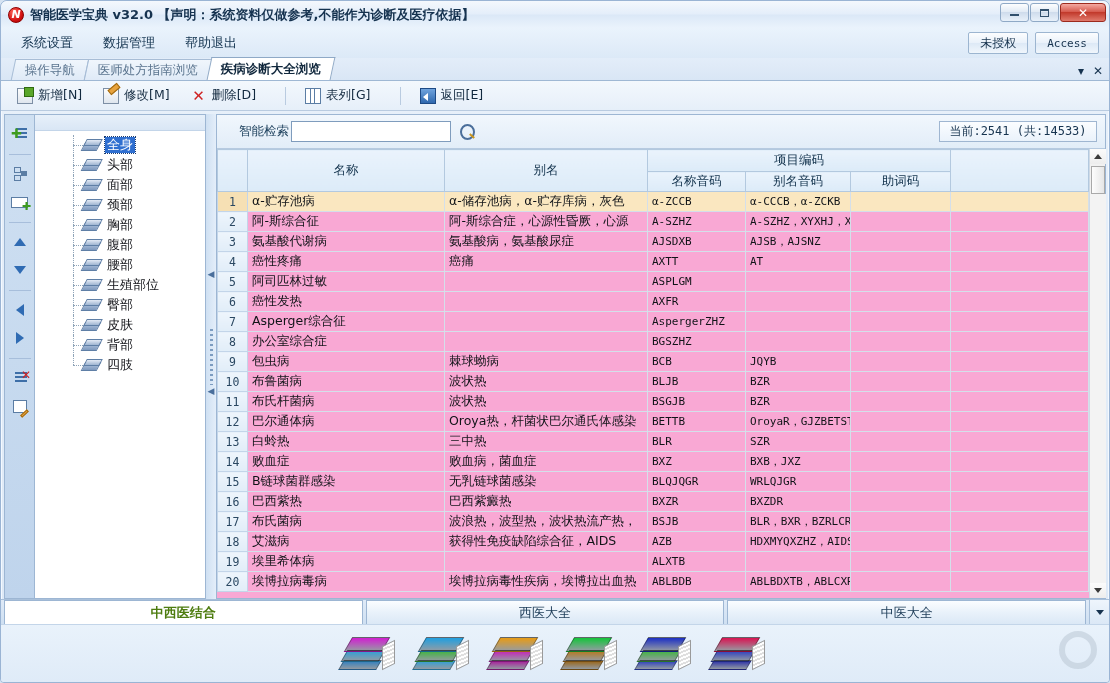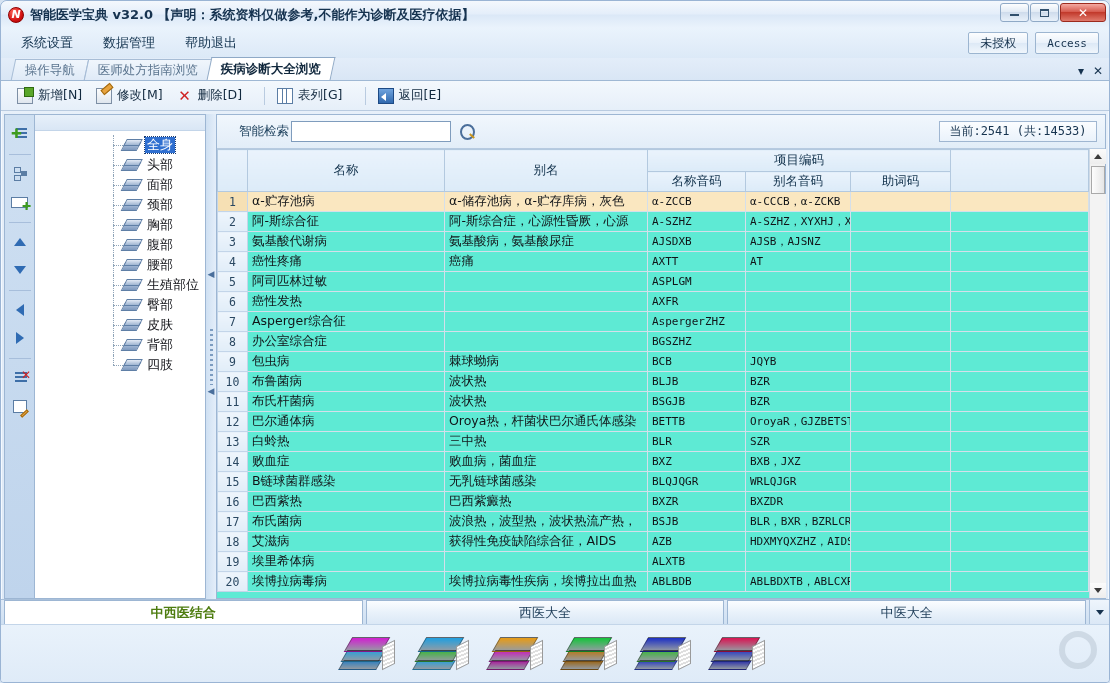--- a/index.html
+++ b/index.html
@@ -96,21 +96,21 @@
     background: #ffffff; color:#11283d; font-weight: bold; height: 23px;
     border-color:#8fa9c6; z-index: 3; position: relative;
   }
   #tab-right { position:absolute; right: 6px; bottom: 3px; display:flex; gap:9px; align-items:center; }
   .tabctl { font-size: 12px; color:#16334f; line-height:1; }
 
   
   #toolbar {
     height: 30px; flex: 0 0 30px;
     background: linear-gradient(180deg,#f3f8fd 0%,#e6eff9 100%);
-    display:flex; align-items:center; padding-left: 14px; gap: 0;
+    display:flex; align-items:center; padding-left: 14px; gap: 7px;
     border-bottom: 1px solid #b9cbe0;
   }
   .tbtn { display:flex; align-items:center; gap:5px; padding: 2px 12px 2px 2px; font-size:12.5px; color:#12293f; white-space:nowrap; }
   .tbsep { width:1px; height:18px; background:#b9cbe0; margin: 0 10px; }
   .ticon { width:16px; height:16px; position: relative; flex:0 0 16px; }
   .ic-new { background: linear-gradient(180deg,#fdfdfd,#dfe6ee); border:1px solid #7d8fa5; }
   .ic-new:after { content:""; position:absolute; right:-2px; top:-2px; width:8px; height:8px;
     background:#5aa628; border:1px solid #2f6a10; }
   .ic-edit { background: linear-gradient(180deg,#fdfdfd,#dfe6ee); border:1px solid #7d8fa5; }
   .ic-edit:after { content:""; position:absolute; right:-2px; top:-3px; width:10px; height:4px;
@@ -151,21 +151,21 @@
     border:1px solid #a06a12; transform:rotate(-42deg); }
 
   
   #treepanel {
     width: 172px; flex: 0 0 172px; background:#fff;
     border:1px solid #9db6d3; border-left:1px solid #9db6d3;
     position:relative; overflow:hidden;
   }
   #treetop { height: 16px; background: linear-gradient(180deg,#e7f0fa,#d9e6f5); border-bottom:1px solid #c3d5e9; }
   #tree { padding: 4px 0 0 0; position:relative; }
-  .tnode { display:flex; align-items:center; height: 20px; padding-left: 48px; position:relative;margin-left:40px; }
+  .tnode { display:flex; align-items:center; height: 20px; padding-left: 48px; position:relative; }
   .tnode .dash { position:absolute; left:38px; top:10px; width:10px; border-top:1px dotted #8fa4b8; }
   .tnode .vline { position:absolute; left:38px; top:0; bottom:0; border-left:1px dotted #8fa4b8; }
   .tnode:last-child .vline { bottom:10px; }
   .book {
     width:17px; height:12px; position:relative; flex:0 0 17px; margin-right:5px;
   }
   .book:before {
     content:""; position:absolute; left:0; top:3px; width:14px; height:7px;
     background: linear-gradient(180deg,#b6c9e2,#7e99be); border:1px solid #5f7fa6;
     transform: skewX(-28deg);
@@ -206,21 +206,21 @@
     background:#c8951f; transform:rotate(42deg); }
   #counter {
     position:absolute; right: 8px; height:21px; min-width:158px;
     border:1px solid #9fb6d1; background:linear-gradient(180deg,#fbfdff,#eaf2fb);
     display:flex; align-items:center; justify-content:center; font-size:12px; color:#16334f;
     font-family:"DejaVu Sans Mono","Liberation Mono",monospace;
   }
 
   
   #gridwrap { flex:1 1 auto; display:flex; min-height:0; background:#fff; }
-  #gridscroll { flex:1 1 auto; overflow:hidden; position:relative; background:#5eead4; }
+  #gridscroll { flex:1 1 auto; overflow:hidden; position:relative; background:#f9a8d4; }
   table { border-collapse: collapse; table-layout: fixed; width: 100%; }
   thead th {
     background: linear-gradient(180deg,#eaf3fc 0%,#dcebf8 100%);
     border:1px solid #b3c9df; font-weight: normal; font-size:12.5px; color:#123css; color:#12324c;
     height: 20px; padding: 0 2px; text-align:center;
   }
   th.hrow1 { height: 22px; }
   tbody td {
     border:1px solid #d4dfea; height: 20px; padding: 0 4px;
     font-size: 12.5px; color: #111418; white-space: nowrap; overflow: hidden;

